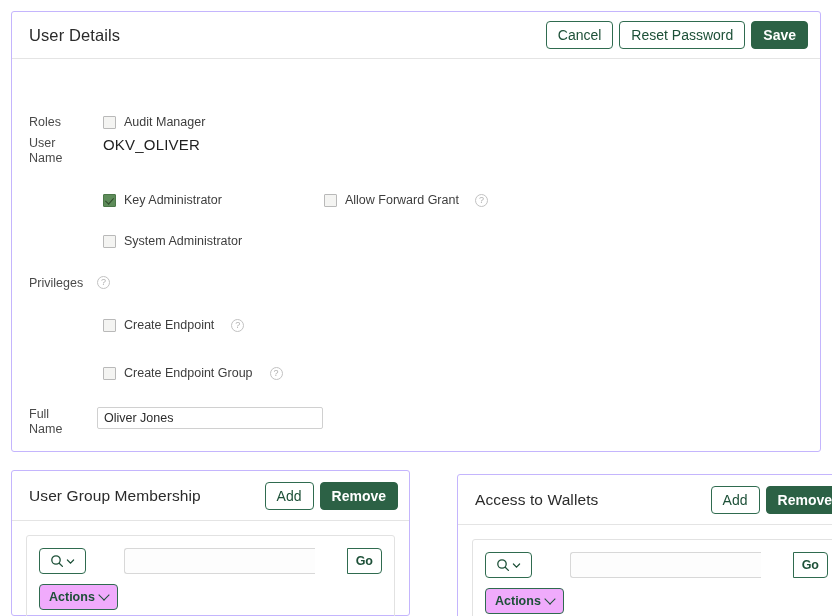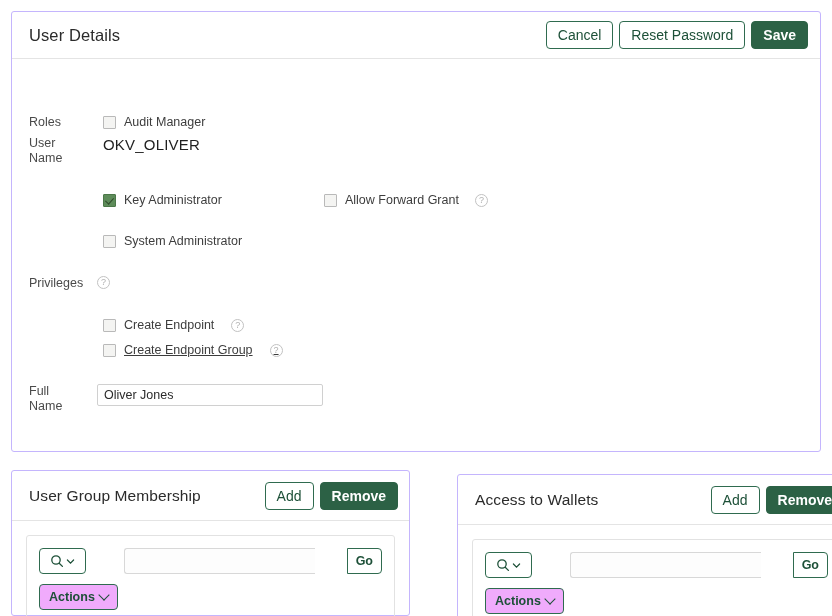--- a/index.html
+++ b/index.html
@@ -377,21 +377,21 @@
         <div class="row-label"></div>
         <div class="row-field" style="padding-left:29px;">
           <span class="cb-item">
             <span class="cbox"></span>
             <span class="cb-label">Create Endpoint</span>
             <span class="help-icon" style="margin-left:9px;">?</span>
           </span>
         </div>
       </div>
 
-      <div class="form-row" style="margin-top:11px;text-decoration:underline;">
+      <div class="form-row" style="margin-top:34px;">
         <div class="row-label"></div>
         <div class="row-field" style="padding-left:29px;">
           <span class="cb-item">
             <span class="cbox"></span>
             <span class="cb-label">Create Endpoint Group</span>
             <span class="help-icon" style="margin-left:9px;">?</span>
           </span>
         </div>
       </div>
 

